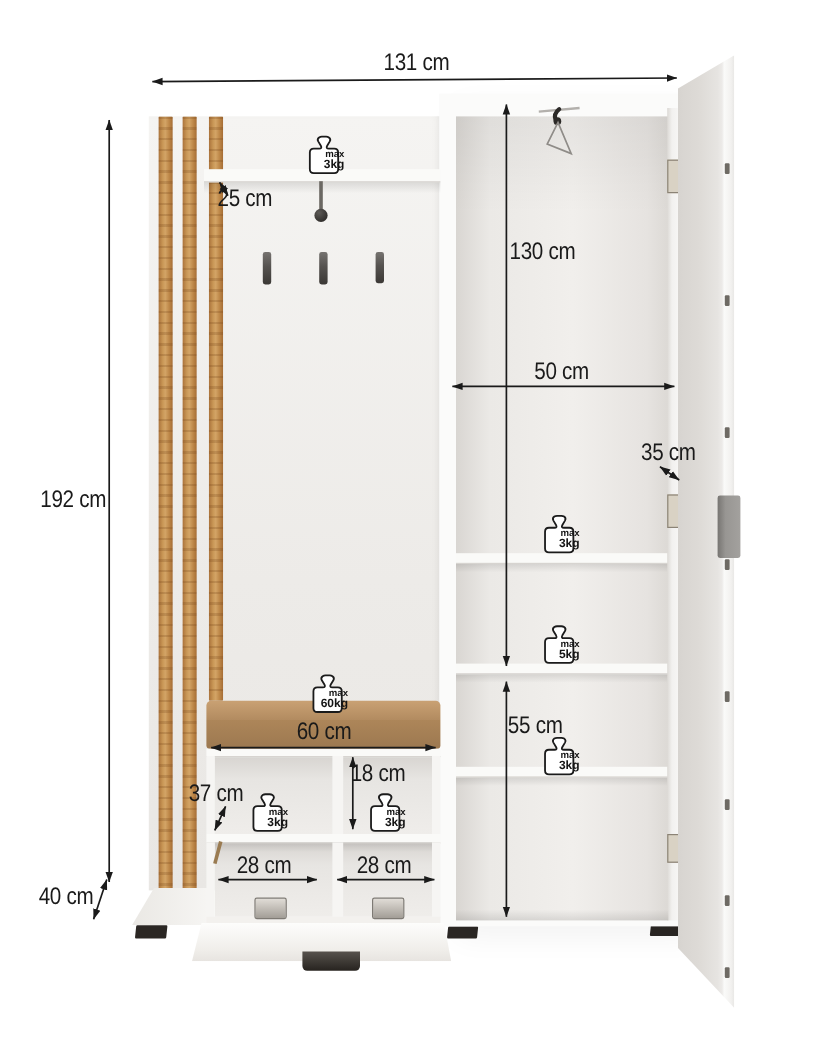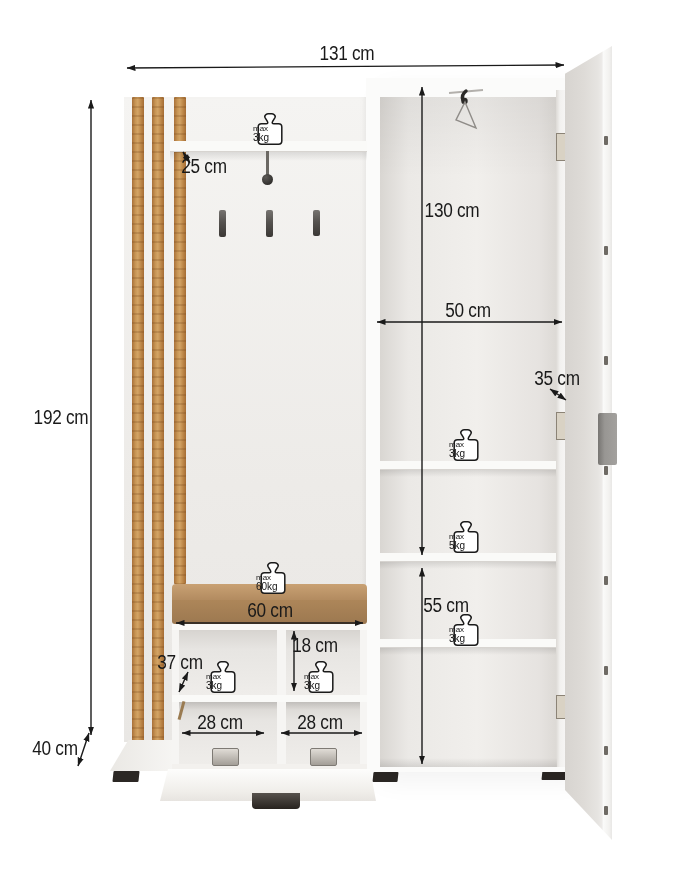--- a/index.html
+++ b/index.html
@@ -22,22 +22,22 @@
   .hook{background:linear-gradient(180deg,#767370 0%,#55524f 45%,#3b3835 100%);border-radius:2px;}
   .foot{background:#2b2724;border-radius:1px;transform:skewX(-6deg);}
 
   
   .dim-label{position:absolute;transform:translate(-50%,-50%) scaleX(.86);
              font-size:20px;letter-spacing:-.3px;color:#1a1a1a;white-space:nowrap;z-index:11;}
 
   
   .badge{position:absolute;width:34px;height:38px;z-index:12;}
   .badge svg{position:absolute;left:0;top:0;width:100%;height:100%;}
-  .badge-text{position:absolute;left:0;right:0;top:16px;text-align:left;line-height:1.02;
-              font-weight:normal;color:#141414;}
+  .badge-text{position:absolute;left:0;right:0;top:16px;text-align:right;line-height:1.02;
+              font-weight:bold;color:#141414;}
   .badge-line1{display:block;font-size:8px;}
   .badge-line2{display:block;font-size:10px;}
 
   .door-dash{position:absolute;left:39px;width:3.5px;height:9px;background:#6e6a64;border-radius:1px;}
   #dim-overlay{position:absolute;left:0;top:0;z-index:10;pointer-events:none;}
 </style>
 </head>
 <body>
 
 <div id="canvas">

